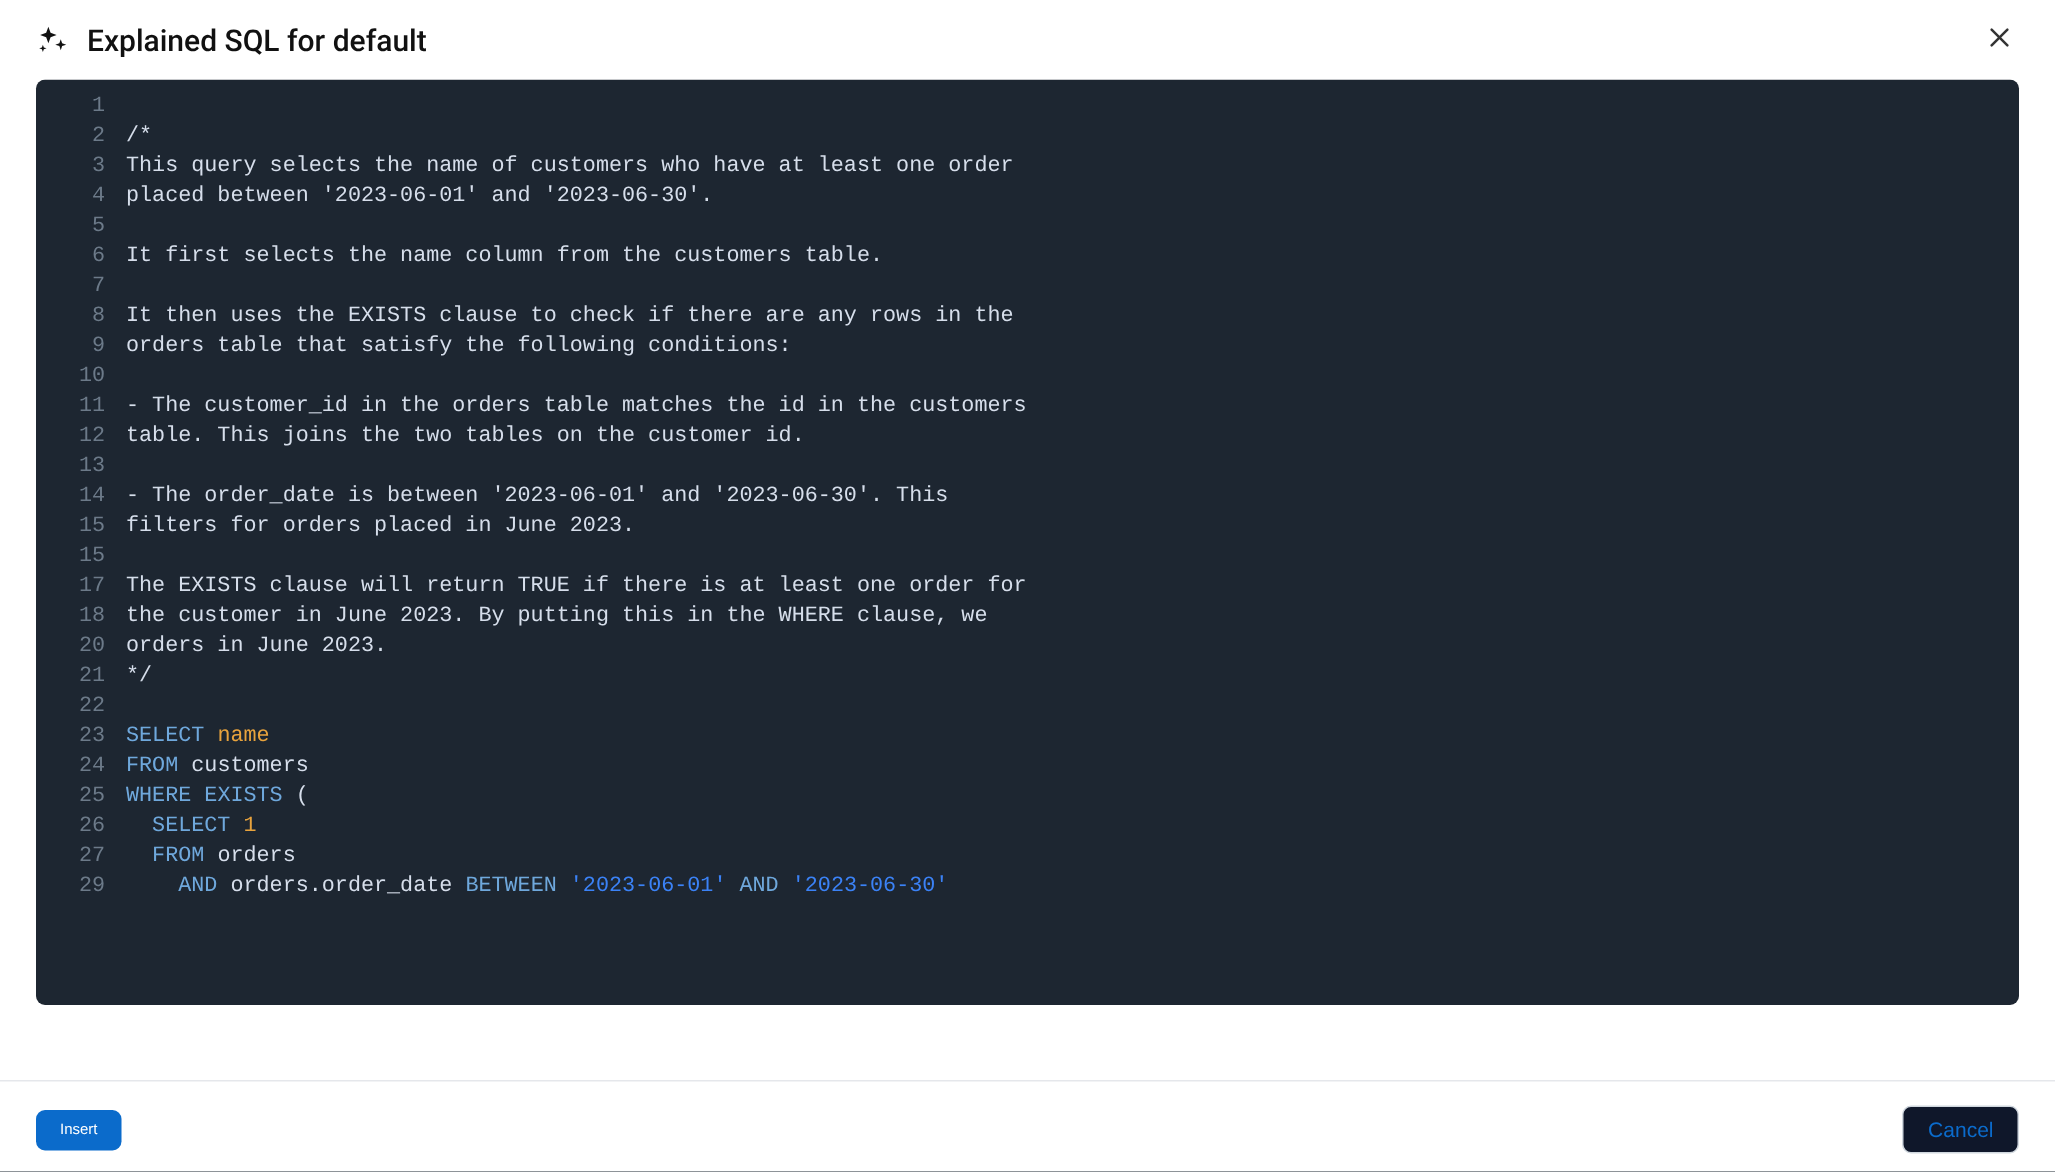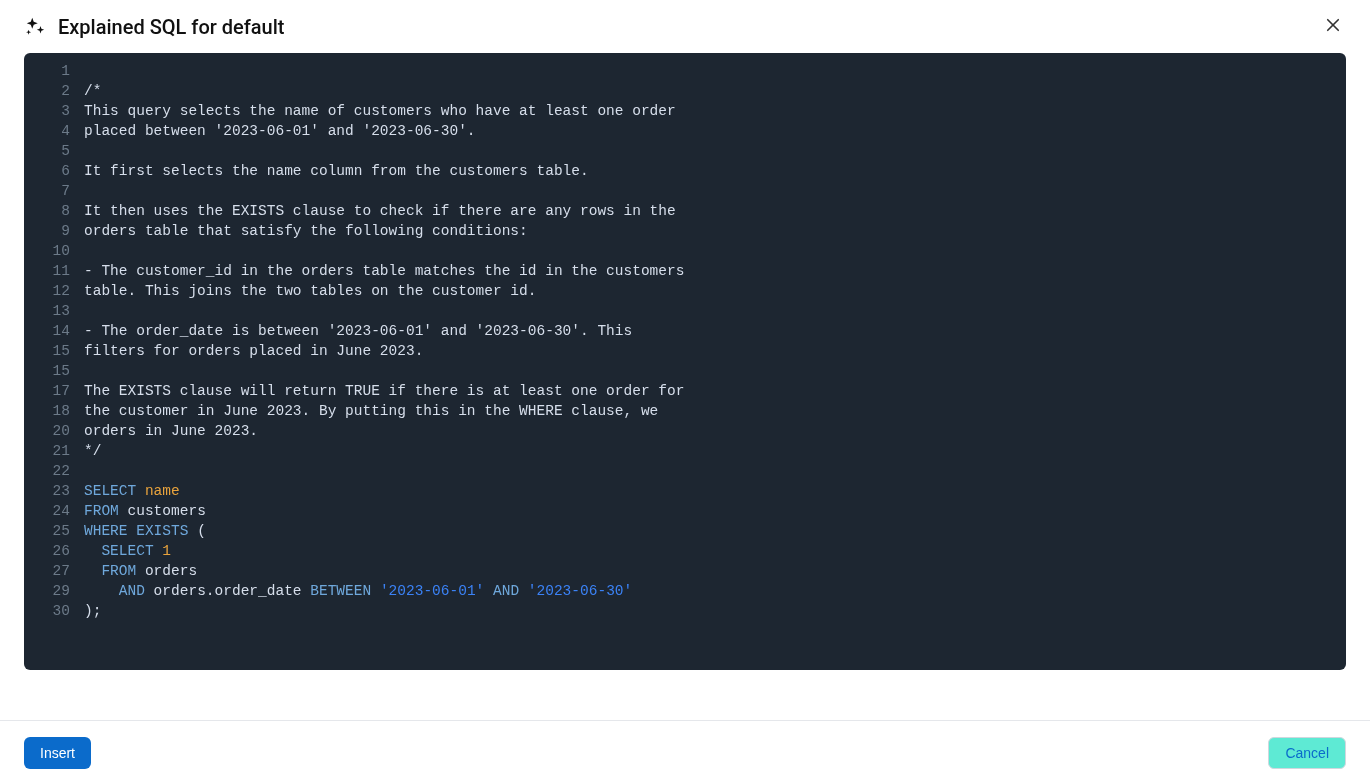--- a/index.html
+++ b/index.html
@@ -103,26 +103,26 @@
       align-items: center;
       justify-content: space-between;
       margin-top: auto;
     }
     .btn-primary {
       background: #0b6bcb;
       color: #fff;
       border: none;
       border-radius: 6px;
       padding: 8px 16px;
-      font-size: 14px;
+      font-size: 10px;
       font-weight: 500;
       cursor: pointer;
     }
     .btn-secondary {
-      background: #5eead4;
+      background: #0f172a;
       color: #0b6bcb;
       border: 1px solid #d0d7de;
       border-radius: 6px;
       padding: 7px 16px;
       font-size: 14px;
       font-weight: 500;
       cursor: pointer;
     }
   </style>
 </head>
@@ -169,20 +169,19 @@
       <div class="code-row"><div class="gutter">18</div><div class="code-line"><span class="tk-comment">the customer in June 2023. By putting this in the WHERE clause, we</span></div></div>
       <div class="code-row"><div class="gutter">20</div><div class="code-line"><span class="tk-comment">orders in June 2023.</span></div></div>
       <div class="code-row"><div class="gutter">21</div><div class="code-line"><span class="tk-comment">*/</span></div></div>
       <div class="code-row"><div class="gutter">22</div><div class="code-line">&nbsp;</div></div>
       <div class="code-row"><div class="gutter">23</div><div class="code-line"><span class="tk-keyword">SELECT</span><span> </span><span class="tk-ident">name</span></div></div>
       <div class="code-row"><div class="gutter">24</div><div class="code-line"><span class="tk-keyword">FROM</span><span> customers</span></div></div>
       <div class="code-row"><div class="gutter">25</div><div class="code-line"><span class="tk-keyword">WHERE</span><span> </span><span class="tk-keyword">EXISTS</span><span> (</span></div></div>
       <div class="code-row"><div class="gutter">26</div><div class="code-line"><span>  </span><span class="tk-keyword">SELECT</span><span> </span><span class="tk-number">1</span></div></div>
       <div class="code-row"><div class="gutter">27</div><div class="code-line"><span>  </span><span class="tk-keyword">FROM</span><span> orders</span></div></div>
       <div class="code-row"><div class="gutter">29</div><div class="code-line"><span>    </span><span class="tk-keyword">AND</span><span> orders.order_date </span><span class="tk-keyword">BETWEEN</span><span> </span><span class="tk-string">'2023-06-01'</span><span> </span><span class="tk-keyword">AND</span><span> </span><span class="tk-string">'2023-06-30'</span></div></div>
-      <div class="code-row"><div class="gutter">30</div><div class="code-line"><span>);</span></div></div>
     </div>
 </div>
 
 <div class="footer">
   <button class="btn-primary">Insert</button>
   <button class="btn-secondary">Cancel</button>
 </div>
 
 </body></html>

